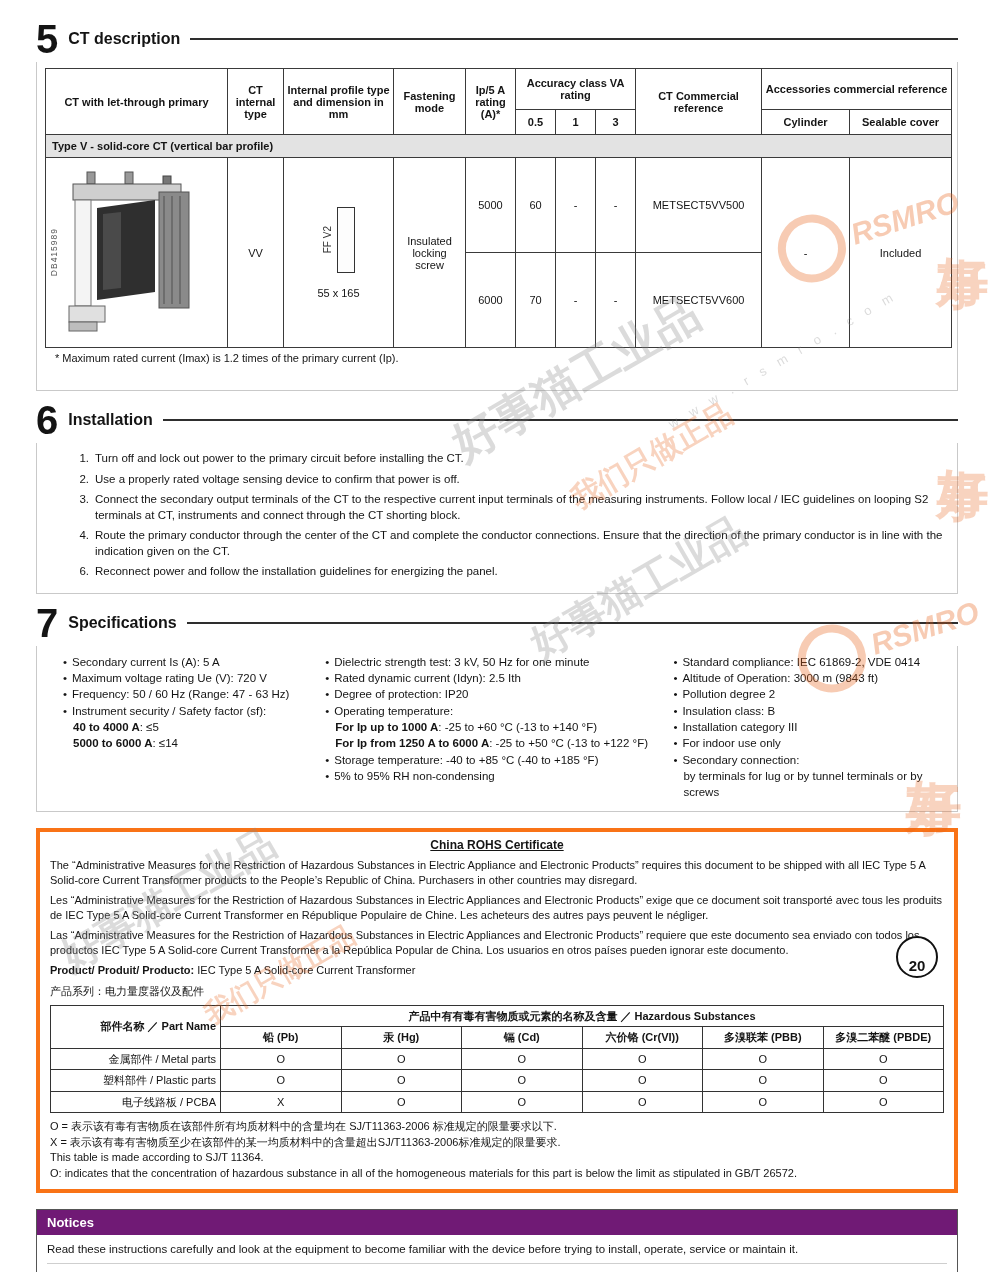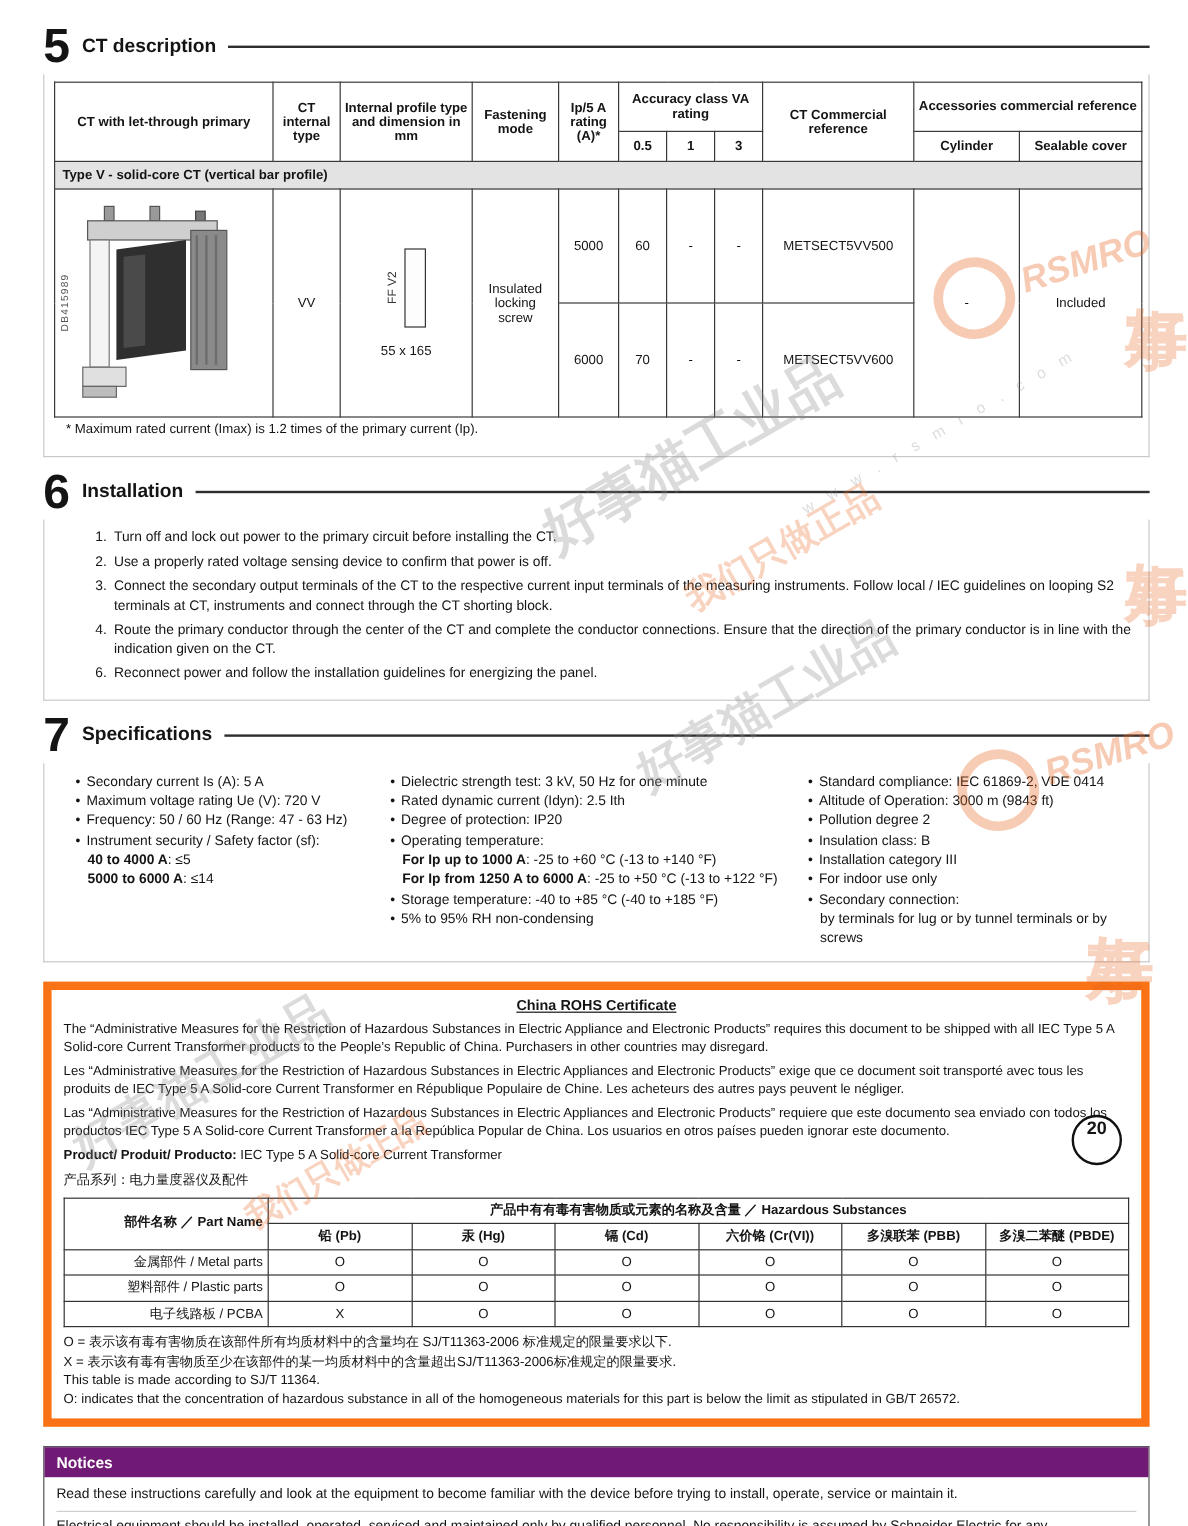--- a/index.html
+++ b/index.html
@@ -23,51 +23,51 @@
   .ct-table tr.h2 th{height:20px}
   .type-row td{background:#e3e3e3;text-align:left;font-weight:bold;padding-left:6px;height:18px}
   .body-row td{height:90px}
   .img-cell{padding:4px}
   .img-wrap{display:flex;align-items:center;gap:4px;justify-content:flex-start}
   .db-code{writing-mode:vertical-rl;transform:rotate(180deg);font-size:8.5px;color:#555;letter-spacing:1px}
   .profile-cell .ptop{display:flex;align-items:center;justify-content:center;gap:4px;margin-bottom:14px}
   .profile-label{writing-mode:vertical-rl;transform:rotate(180deg);font-size:10px;color:#333}
   .profile-rect{display:block;width:16px;height:64px;border:1px solid #333;background:#fdfdfd}
   .profile-dim{font-size:11px}
-  .footnote{font-size:11px;margin:4px 0 8px 10px}
+  .footnote{font-size:11px;margin:4px 0 18px 10px}
 
   
   .steps{margin:2px 0 2px 30px;font-size:11.5px;line-height:1.35}
   .step{display:flex;gap:6px;margin-bottom:5px}
   .step-num{flex:0 0 14px;text-align:right}
   .step-text{flex:1}
 
   
   .spec-cols{display:flex;margin-left:18px;font-size:11.5px;line-height:1.42;padding:2px 0}
   .spec-col1{width:256px}
   .spec-col2{width:344px;margin-left:12px}
   .spec-col3{width:282px;margin-left:12px}
   .li{display:flex;gap:5px}
   .li::before{content:"•";flex:0 0 auto}
   .li.nb::before{content:"";display:none}
   .li.nb{margin-left:10px}
   .b{font-weight:bold}
 
   
-  .rohs{border:7px solid #f97316;margin-top:16px;padding:6px 10px 8px;position:relative;font-size:11px;line-height:1.32}
+  .rohs{border:4px solid #f97316;margin-top:16px;padding:6px 10px 8px;position:relative;font-size:11px;line-height:1.32}
   .rohs-title{text-align:center;font-weight:bold;text-decoration:underline;font-size:12px;margin-bottom:5px}
   .rohs p{margin:0 0 6px}
   .product-line{margin-bottom:1px}
   .series-line{margin-bottom:4px}
   .rohs-table{border-collapse:collapse;width:100%;margin:4px 0 6px;table-layout:fixed}
   .rohs-table th,.rohs-table td{border:1px solid #333;padding:3px 4px;text-align:center;font-size:11px}
   .rohs-table td.part,.rohs-table th.part{text-align:right;padding-left:6px}
   .rohs-notes div{margin-bottom:1px}
   .badge{position:absolute;right:16px;top:104px;width:38px;height:38px;border:2px solid #111;border-radius:50%;
-         display:flex;align-items:flex-start;justify-content:center;font-weight:bold;font-size:15px;background:#fff}
+         display:flex;align-items:flex-end;justify-content:center;font-weight:bold;font-size:15px;background:#fff}
 
   
   .notices{border:1px solid #555;margin-top:16px}
   .notices-bar{background:#701a75;color:#fff;font-weight:bold;font-size:13px;padding:5px 10px}
   .notices-body{padding:2px 10px 6px;font-size:11.5px;line-height:1.35}
   .notice{padding:5px 0;border-top:1px solid #cfcfcf}
   .notice:first-child{border-top:none}
 
   
   .wm{position:absolute;pointer-events:none;z-index:40;font-weight:bold;white-space:nowrap}

